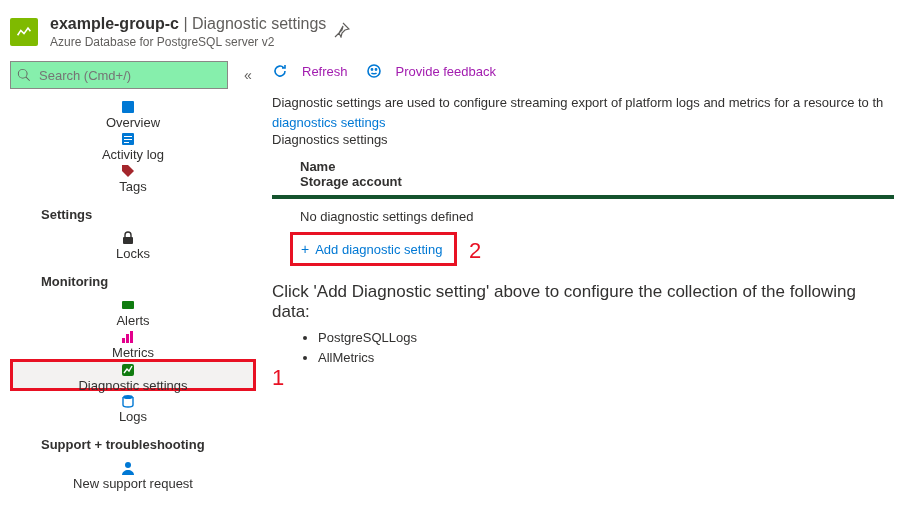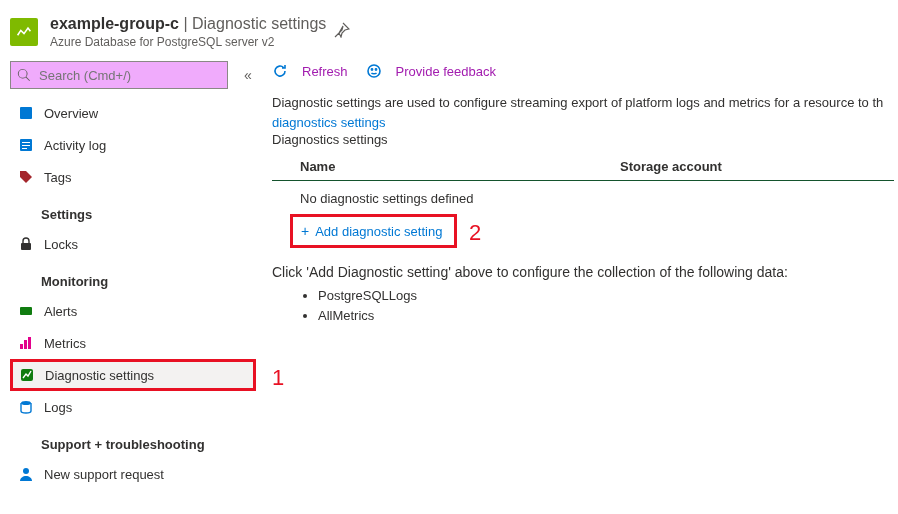--- a/index.html
+++ b/index.html
@@ -26,57 +26,57 @@
 .hdr .pin { margin-left:8px; margin-top:8px; color:#605e5c; cursor:pointer; }
 
 
 .body { display:flex; }
 
 
 .side { width:264px; padding:6px 8px 10px 10px; }
 .searchrow { display:flex; align-items:center; margin-bottom:8px; }
 .searchbox {
   flex:1; display:flex; align-items:center; border:1px solid #8a8886;
-  height:28px; padding:0 6px; background:#f0abfc;
+  height:28px; padding:0 6px; background:#86efac;
 }
 .searchbox svg { width:14px; height:14px; fill:#605e5c; margin-right:6px; flex:none; }
 .searchbox input {
   border:none; outline:none; flex:1; font-size:13px; color:#605e5c;
   background:transparent;
 }
 .collapse { width:16px; text-align:center; color:#605e5c; margin-left:12px; font-size:14px; cursor:pointer; }
 .nav-item {
   display:flex; align-items:center; height:32px; padding:0 6px;
-  cursor:pointer; border:2px solid transparent;
+  cursor:pointer; border:2px solid transparent;flex-direction:column;
 }
 .nav-item.hl { border:3px solid #e81123; background:#f3f2f1; }
 .nav-item .nic { width:16px; height:16px; margin-right:10px; flex:none; display:flex; align-items:center; justify-content:center; }
 .nav-group { font-weight:600; font-size:13px; padding:14px 6px 6px 6px;margin-left:25px; }
 
 
 .i-overview{ fill:#0078d4 } .i-activity{fill:#0078d4} .i-tags{fill:#a4262c}
 .i-lock{fill:#323130} .i-alerts{fill:#107c10} .i-metrics{fill:#e3008c}
 .i-diag{fill:#107c10} .i-logs{fill:#0078d4} .i-support{fill:#0078d4}
 
 
 .main { flex:1; padding:6px 4px 10px 8px; position:relative; }
 .toolbar { display:flex; align-items:center; gap:18px; padding:2px 0 14px 0; }
 .tbtn { display:flex; align-items:center; gap:14px; color:#a21caf; cursor:pointer; font-size:13px; }
 .tbtn svg { width:16px; height:16px; stroke:#0078d4; fill:none; stroke-width:1.6; }
 .desc { font-size:13px; line-height:1.5; margin-bottom:0; }
 .desc a { color:#0078d4; text-decoration:none; cursor:pointer; }
 .sect-title { font-size:13px; margin-bottom:6px; }
-.tbl-hdr { display:flex; padding:6px 0 6px 28px; border-bottom:1px solid #14532d; }
+.tbl-hdr { display:flex; padding:6px 0 6px 28px; border-bottom:4px solid #14532d;flex-direction:column; }
 .tbl-hdr .c1 { width:320px; font-weight:600; }
 .tbl-hdr .c2 { font-weight:600; }
 .tbl-empty { padding:10px 0 8px 28px; }
 .add-wrap { display:inline-block; border:3px solid #e81123; padding:2px 10px 2px 6px; margin-left:18px; }
 .add-link { display:flex; align-items:center; gap:6px; color:#0078d4; cursor:pointer; font-size:13px; padding:4px 2px; }
 .add-link .plus { font-size:14px; font-weight:300; }
-.hint { font-size:14px; margin-top:16px; }
+.hint { font-size:17px; margin-top:16px; }
 ul.data-list { margin:6px 0 0 46px; padding:0; }
 ul.data-list li { font-size:13px; line-height:1.5; }
 
 
 .callout { position:absolute; color:#e81123; font-size:22px; font-weight:400; }
 .callout.c2p { left:164px; top:220px; }
 .side-rel{position:relative}
 </style>
 </head>
 <body>

